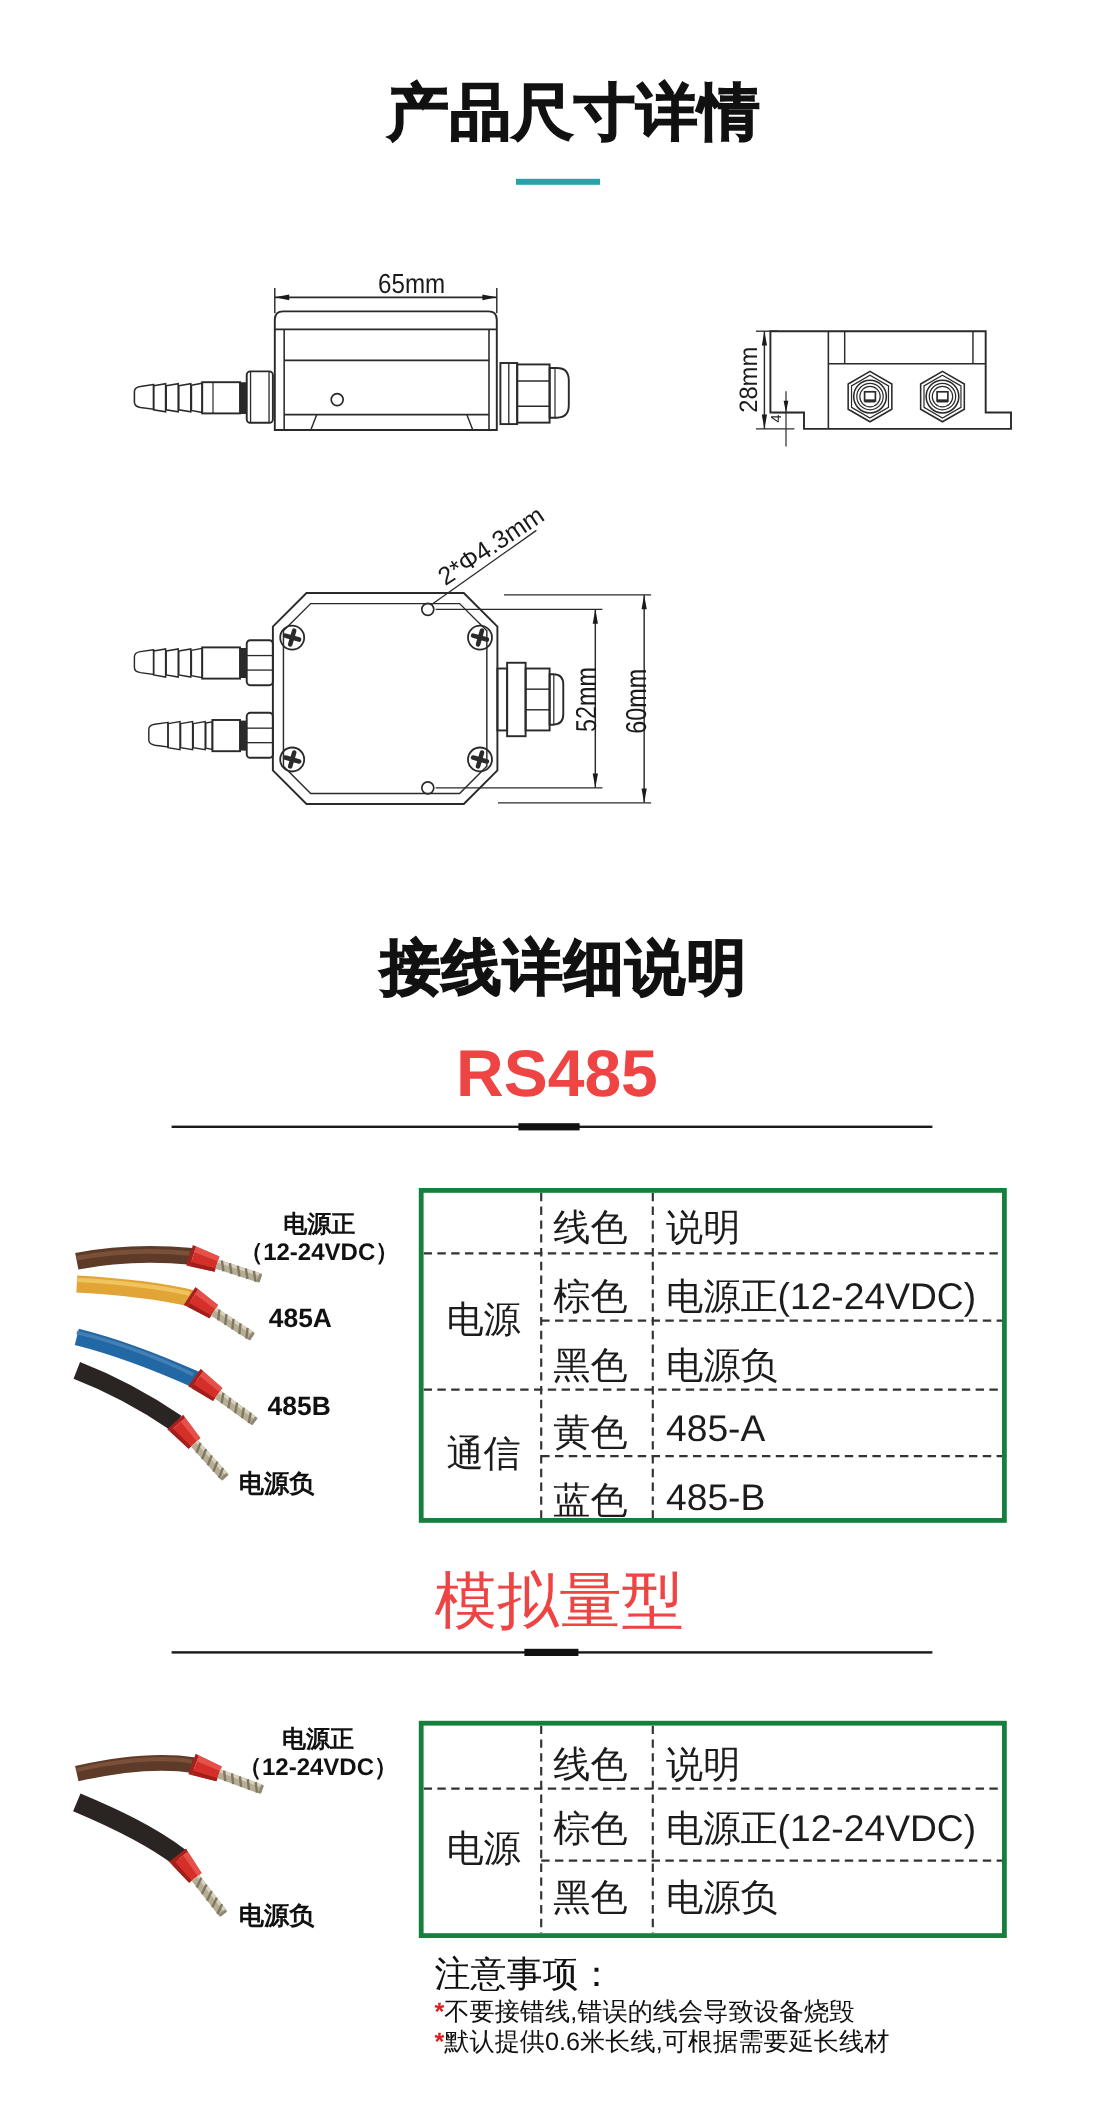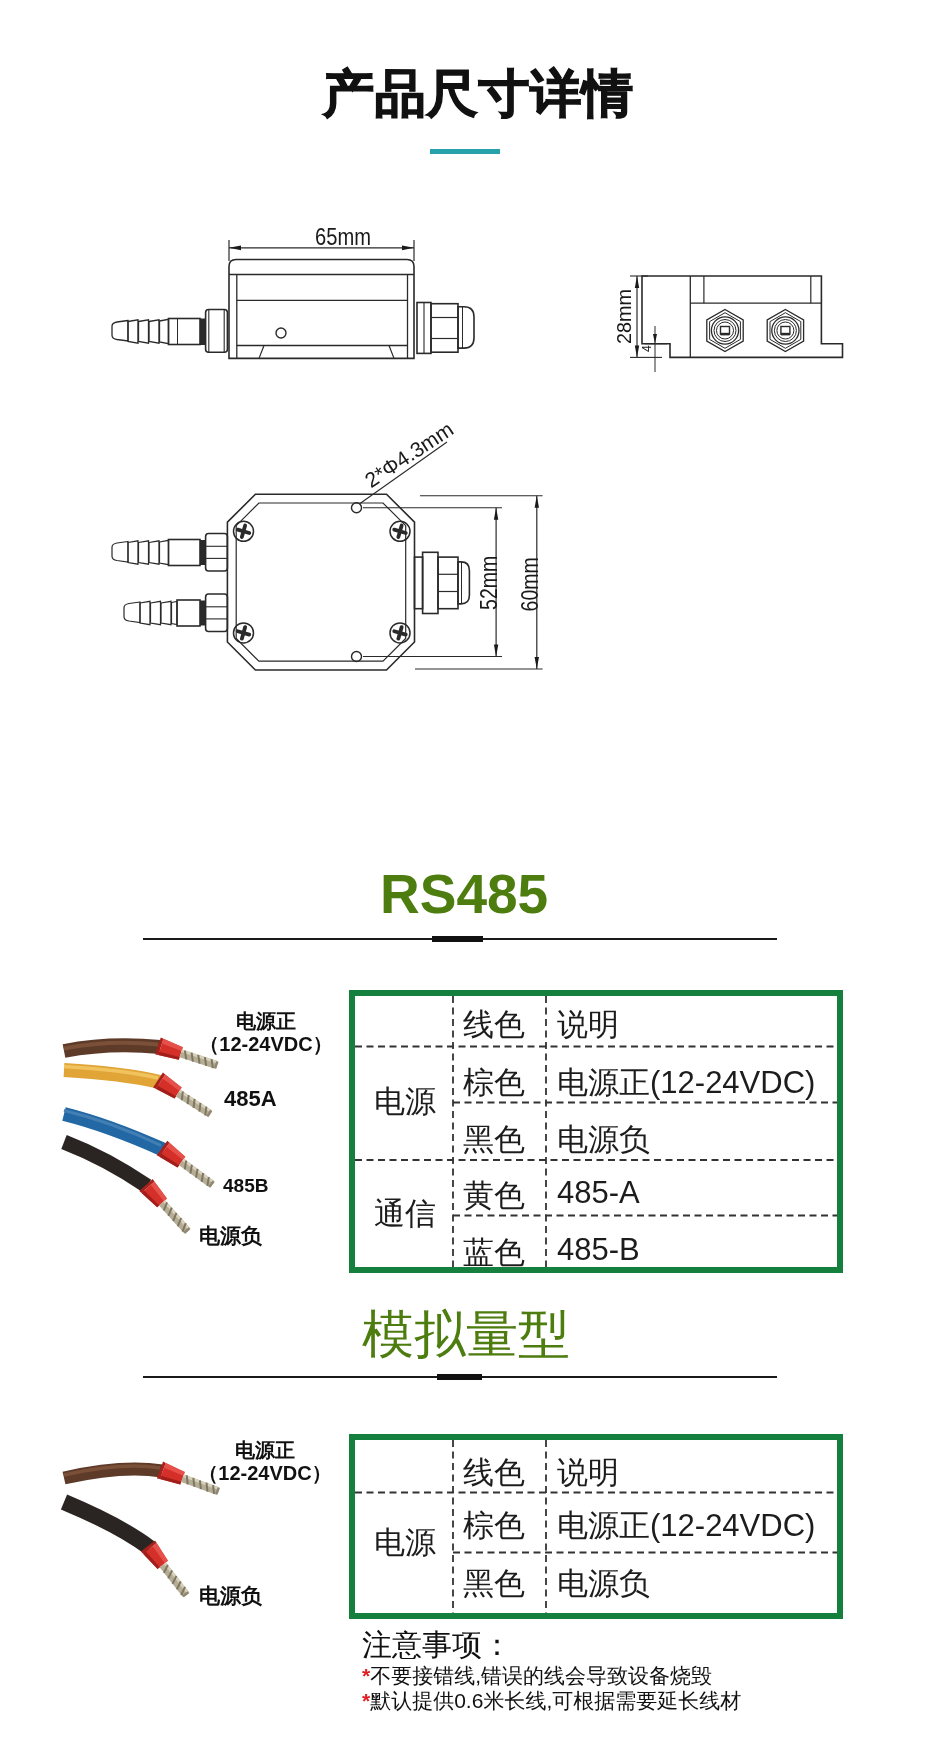--- a/index.html
+++ b/index.html
@@ -1,21 +1,21 @@
 <!DOCTYPE html>
 <html><head>
 <meta charset="utf-8">
 <style>
   html,body{margin:0;padding:0;background:#fff;}
   #page{position:relative;width:900px;height:1756px;background:#fff;overflow:hidden;
         font-family:"Liberation Sans",sans-serif;}
   .abs{position:absolute;}
   .cjk{color:#111;}
-  .teal{color:#4d7c0f;}
-  .tablewrap{position:absolute;border:6px solid #15803d;}
+  .teal{color:#ef4444;}
+  .tablewrap{position:absolute;border:4px solid #15803d;}
   .tcell{position:absolute;font-size:31px;color:#1c1c1c;white-space:nowrap;}
 </style>
 </head>
 <body>
 <div id="page">
 
   <div class="abs cjk" style="left:323px;top:60px;font-size:51px;font-weight:900;-webkit-text-stroke:1.3px #111;letter-spacing:0.8px;">产品尺寸详情</div>
   <div class="abs" style="left:430px;top:149px;width:70px;height:5px;background:#27A2AB;"></div>
 
   <svg class="abs" style="left:0;top:190px;" width="930" height="510" viewBox="0 190 930 510" fill="none" stroke="#2a2a2a" stroke-width="1.6">
@@ -165,20 +165,21 @@
 
       <line x1="536.8" y1="495.8" x2="536.8" y2="669" stroke-width="1.2"></line>
       <polygon points="536.8,495.8 534.6,507.8 539,507.8" fill="#1a1a1a" stroke="none"></polygon>
       <polygon points="536.8,669 534.6,657 539,657" fill="#1a1a1a" stroke="none"></polygon>
       <line x1="420" y1="495.8" x2="542.6" y2="495.8" stroke-width="1.1"></line>
       <line x1="415" y1="669" x2="542.6" y2="669" stroke-width="1.1"></line>
       <text transform="translate(538,584.4) rotate(-90)" font-size="24" fill="#1a1a1a" stroke="none" text-anchor="middle" font-family="Liberation Sans" textLength="54" lengthAdjust="spacingAndGlyphs">60mm</text>
     </g>
   </svg>
 
+  <div class="abs cjk" style="left:317px;top:773px;font-size:50px;font-weight:900;-webkit-text-stroke:1.3px #111;letter-spacing:1px;">接线详细说明</div>
   <div class="abs teal" style="left:380px;top:862px;font-size:55px;font-weight:700;">RS485</div>
 
   <div class="abs" style="left:143px;top:938px;width:634px;height:2px;background:#1a1a1a;"></div>
   <div class="abs" style="left:432px;top:936px;width:51px;height:6px;background:#111;"></div>
 
   <svg class="abs" style="left:40px;top:1010px;" width="300" height="250" viewBox="40 1010 300 250">
     <defs>
       <g id="fer">
         <path d="M0,-9 L3,-8.6 L3,8.6 L0,9 Z" fill="#a8201c"></path>
         <path d="M3,-8.6 L24,-6.6 L24,6.6 L3,8.6 Z" fill="#d42f28"></path>
@@ -200,21 +201,21 @@
     <use href="#fer" transform="translate(158,1080) rotate(33)"></use>
     <path d="M64,1114 C100,1123 135,1137 164,1150" stroke="#2268a5" stroke-width="14" fill="none"></path>
     <path d="M64,1110.5 C100,1119 135,1133 161,1145.5" stroke="#447fb4" stroke-width="3" fill="none"></path>
     <use href="#fer" transform="translate(162,1148) rotate(36)"></use>
     <path d="M64,1142 C95,1154 122,1169 147,1186" stroke="#2a2522" stroke-width="15" fill="none"></path>
     <use href="#fer" transform="translate(146,1185) rotate(48)"></use>
   </svg>
 
   <div class="abs cjk" style="left:186px;top:1010px;width:160px;text-align:center;font-size:20px;font-weight:700;line-height:23px;">电源正<br>（12-24VDC）</div>
   <div class="abs cjk" style="left:224px;top:1086px;font-size:22px;font-weight:700;">485A</div>
-  <div class="abs cjk" style="left:223px;top:1159px;font-size:19px;font-weight:700;margin-top:16px;">485B</div>
+  <div class="abs cjk" style="left:223px;top:1159px;font-size:22px;font-weight:700;">485B</div>
   <div class="abs cjk" style="left:199px;top:1222px;font-size:21px;font-weight:700;">电源负</div>
 
   <div class="tablewrap" id="t1" style="left:349px;top:990px;width:482px;height:271px;">
 
     <svg class="abs" style="left:0;top:0;" width="482" height="271" stroke="#333" stroke-width="1.8" stroke-dasharray="7 4.5">
       <line x1="98" y1="0" x2="98" y2="271"></line>
       <line x1="191" y1="0" x2="191" y2="271"></line>
       <line x1="0" y1="50.5" x2="482" y2="50.5"></line>
       <line x1="98" y1="106.5" x2="482" y2="106.5"></line>
       <line x1="0" y1="164" x2="482" y2="164"></line>

